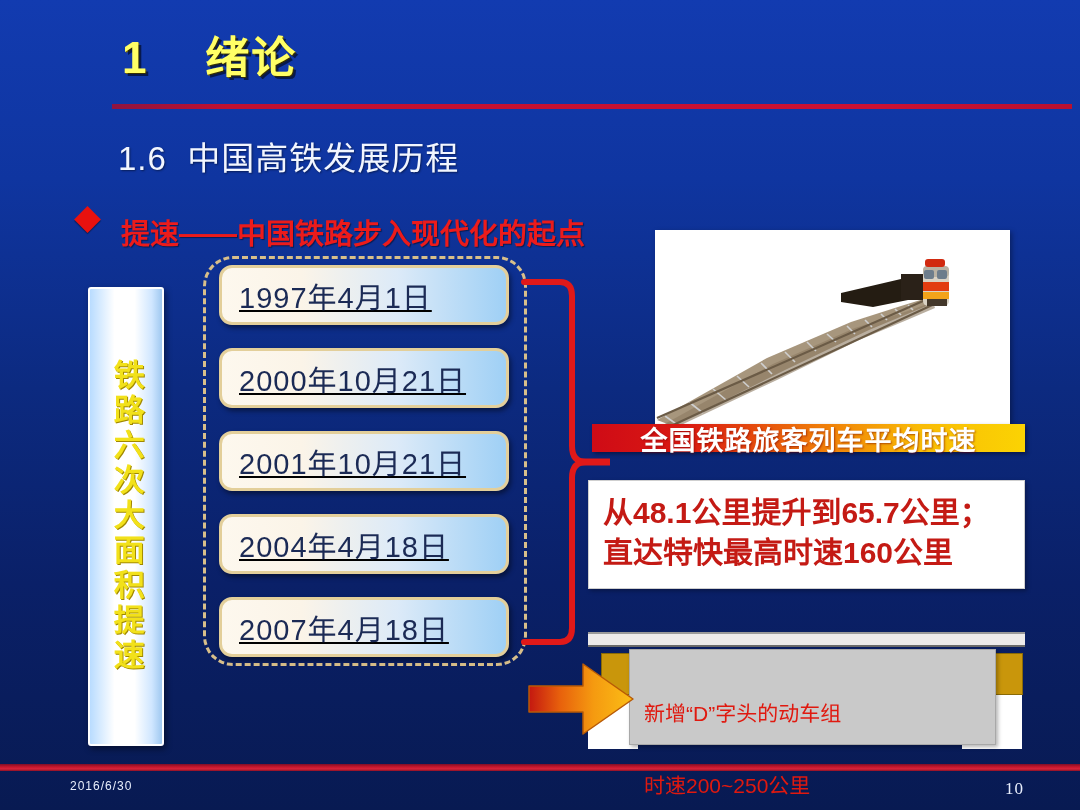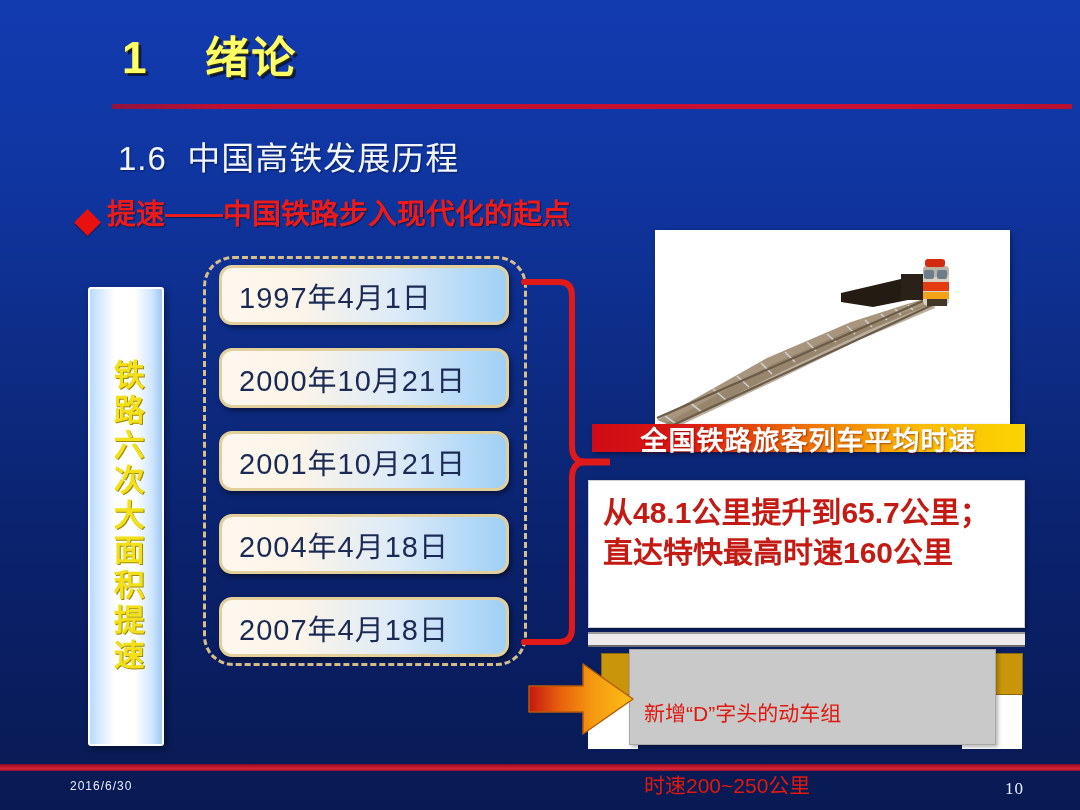--- a/index.html
+++ b/index.html
@@ -28,22 +28,22 @@
     background:linear-gradient(to right,#8f1440 0%,#c01030 12%,#cc1133 80%,#b81030 100%);
   }
   .subtitle{
     position:absolute;left:118px;top:132px;
     font-size:33px;color:#f2f6ff;letter-spacing:1px;white-space:pre;
     text-shadow:1px 1px 2px rgba(0,0,0,.45);
   }
 
   
   .bullet-head{
-    position:absolute;left:78px;top:190px;
-    display:flex;align-items:flex-end;gap:10px;
+    position:absolute;left:78px;top:210px;
+    display:flex;align-items:flex-start;gap:24px;
   }
   .diamond{
     width:19px;height:19px;background:#e8110f;transform:rotate(45deg);
     box-shadow:1px 1px 1px rgba(0,0,0,.4);
   }
   .bullet-text{
     font-size:29px;font-weight:bold;color:#ec1b1b;letter-spacing:0px;
     white-space:pre;text-shadow:1px 1px 1px rgba(0,0,0,.45);
   }
 
@@ -70,20 +70,21 @@
 
   
   .date-col{position:absolute;left:219px;top:265px;width:290px;}
   .date-box{
     width:290px;height:60px;margin-bottom:23px;
     border:3px solid #e3cf9a;border-radius:13px;
     background:linear-gradient(to right,#fdf8ee 0%,#fbf4e8 28%,#dceaf8 62%,#9fd0f5 100%);
     box-shadow:2px 3px 5px rgba(0,0,0,.45);
     display:flex;align-items:center;
     box-sizing:border-box;
+    text-decoration:underline;
   }
   .date-box span{
     padding-left:17px;
     font-size:29px;color:#1b2a55;letter-spacing:1px;white-space:pre;
   }
 
   
   .bracket{position:absolute;left:520px;top:276px;width:90px;height:372px;}
 
   
@@ -100,21 +101,21 @@
     display:flex;align-items:center;justify-content:center;
     box-shadow:2px 2px 4px rgba(0,0,0,.4);
   }
   .banner span{
     font-size:27px;font-weight:bold;color:#ffffff;letter-spacing:1px;
     white-space:pre;text-shadow:1px 1px 2px rgba(120,0,0,.55);
   }
 
   
   .stat-panel{
-    position:absolute;left:588px;top:480px;width:437px;height:148px;
+    position:absolute;left:588px;top:480px;width:437px;height:109px;
     background:#ffffff;border:1px solid #cfcfcf;
     box-shadow:2px 2px 4px rgba(0,0,0,.3);
     padding:12px 0 0 14px;box-sizing:border-box;
   }
   .stat-line{
     font-size:30px;font-weight:bold;color:#c41a14;line-height:1.32;
     white-space:pre;letter-spacing:0px;
   }
 
   

